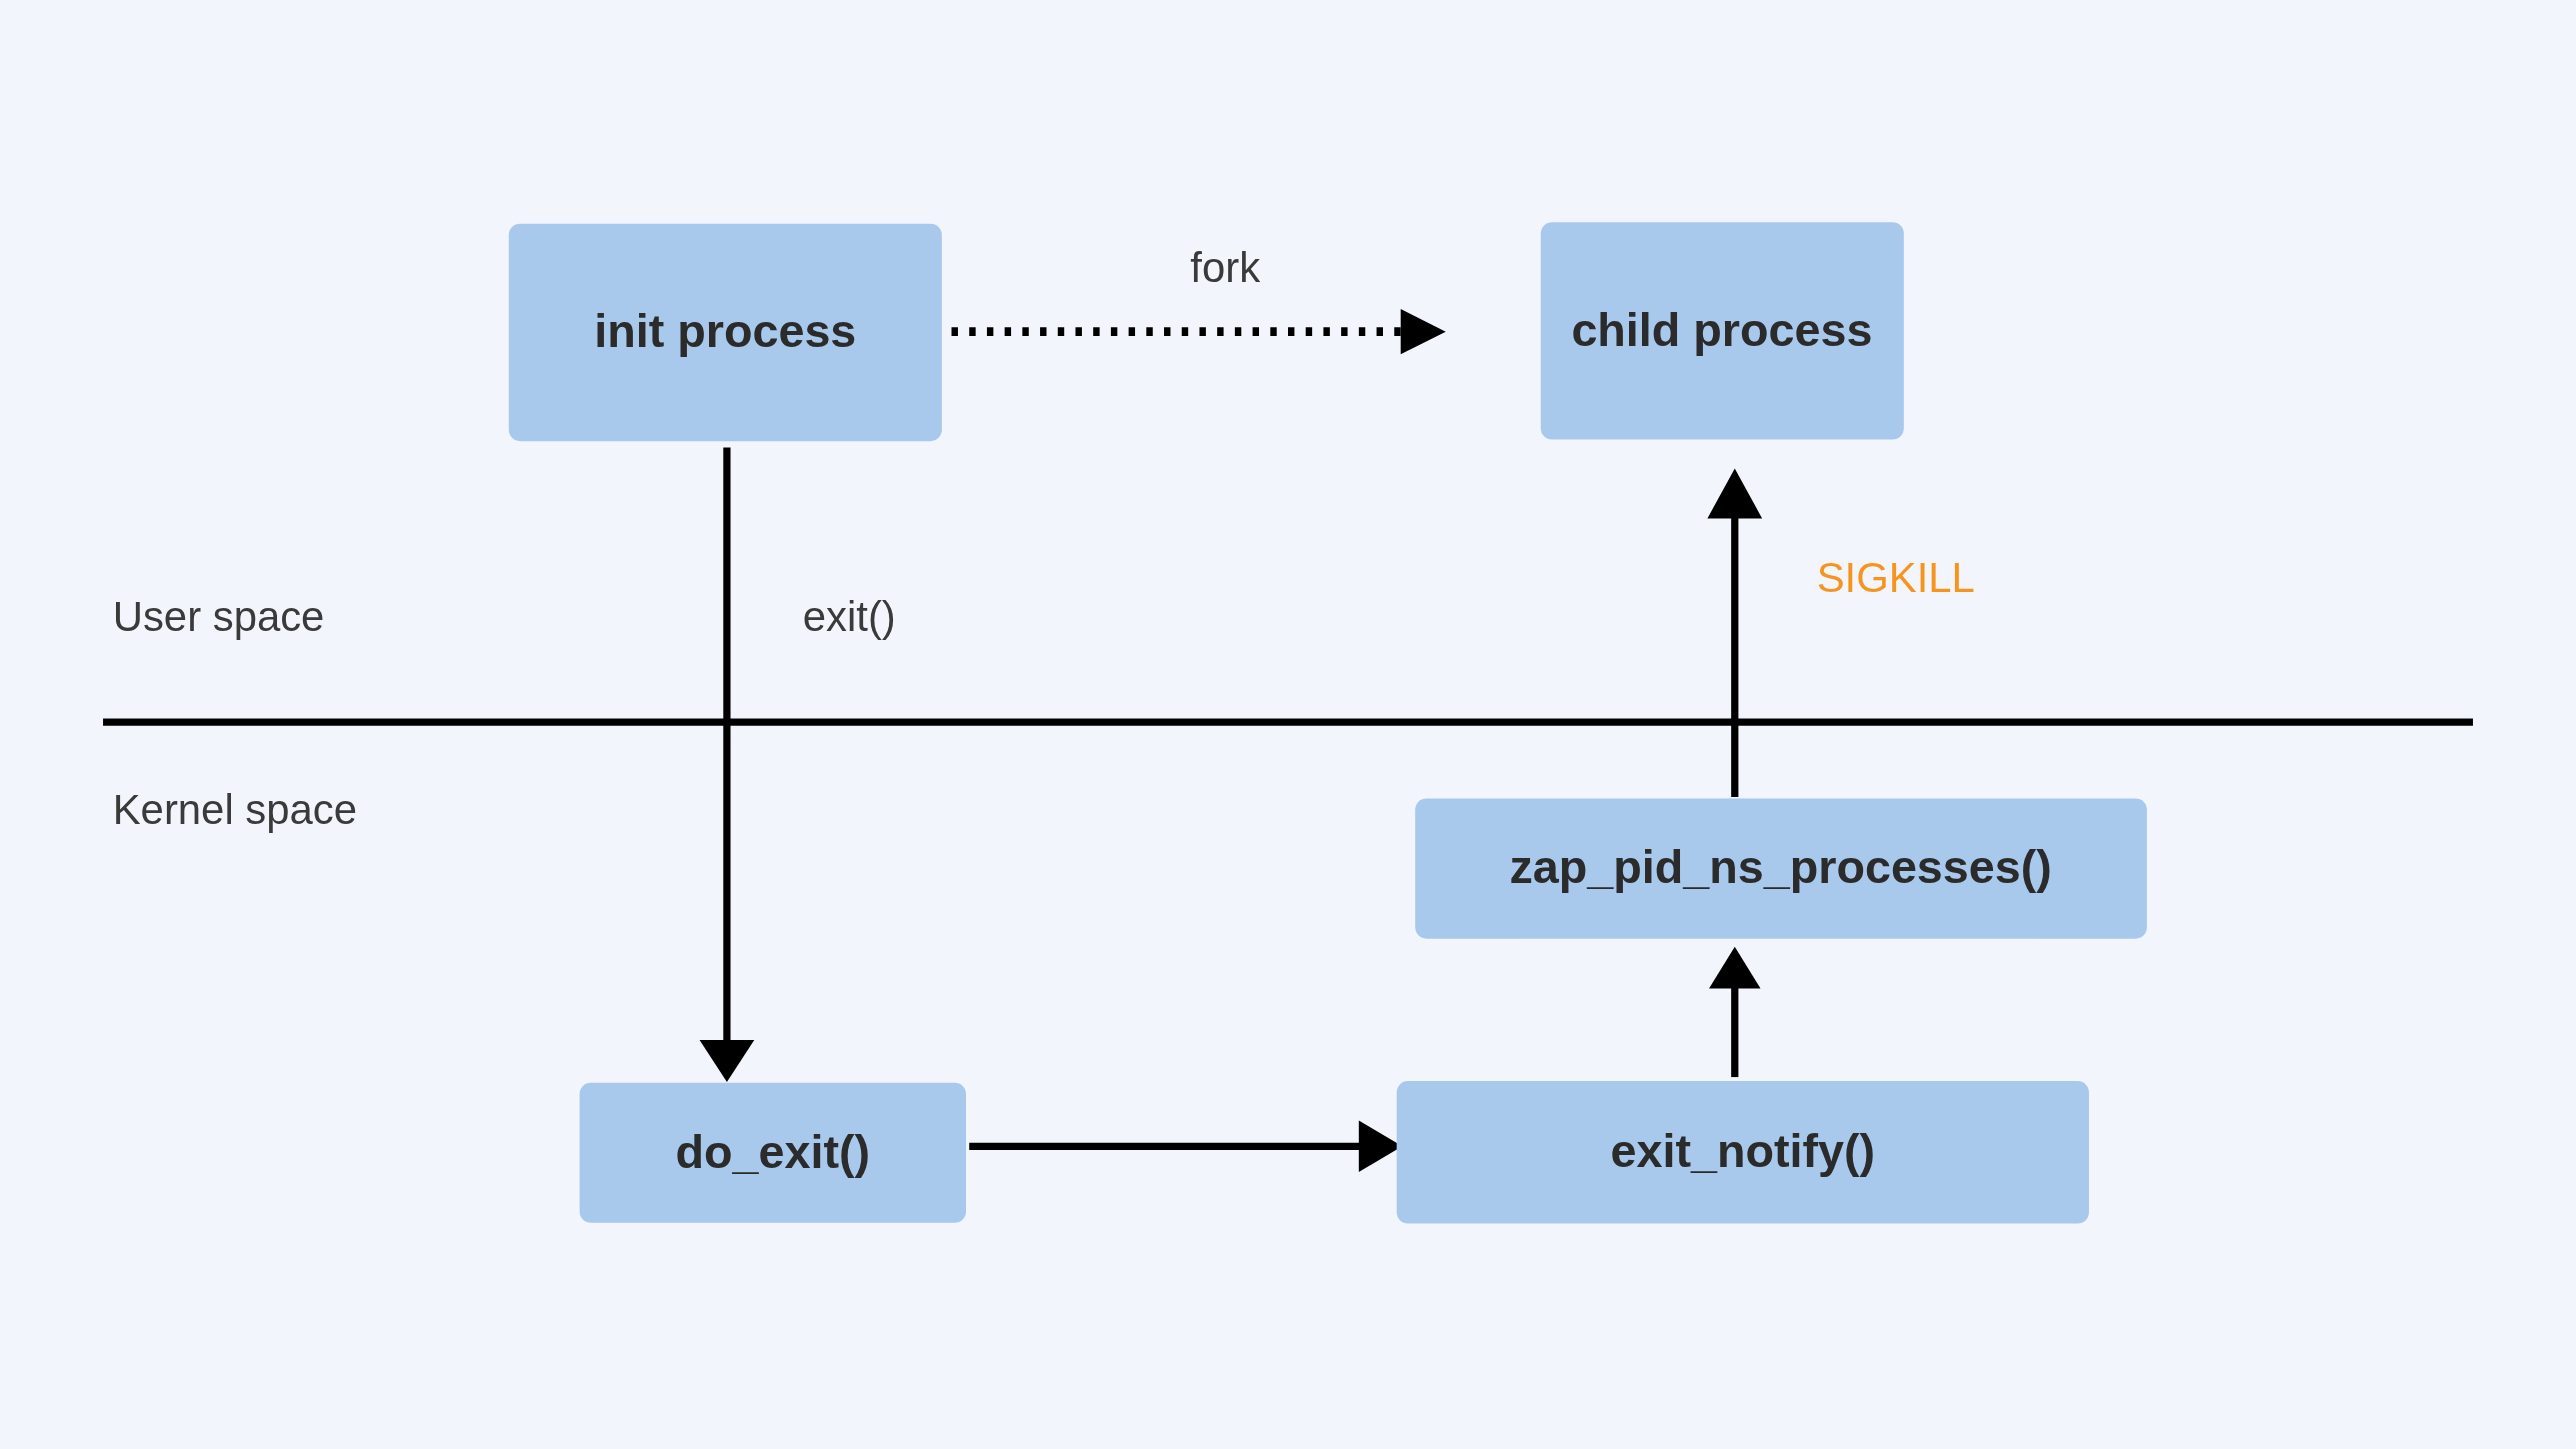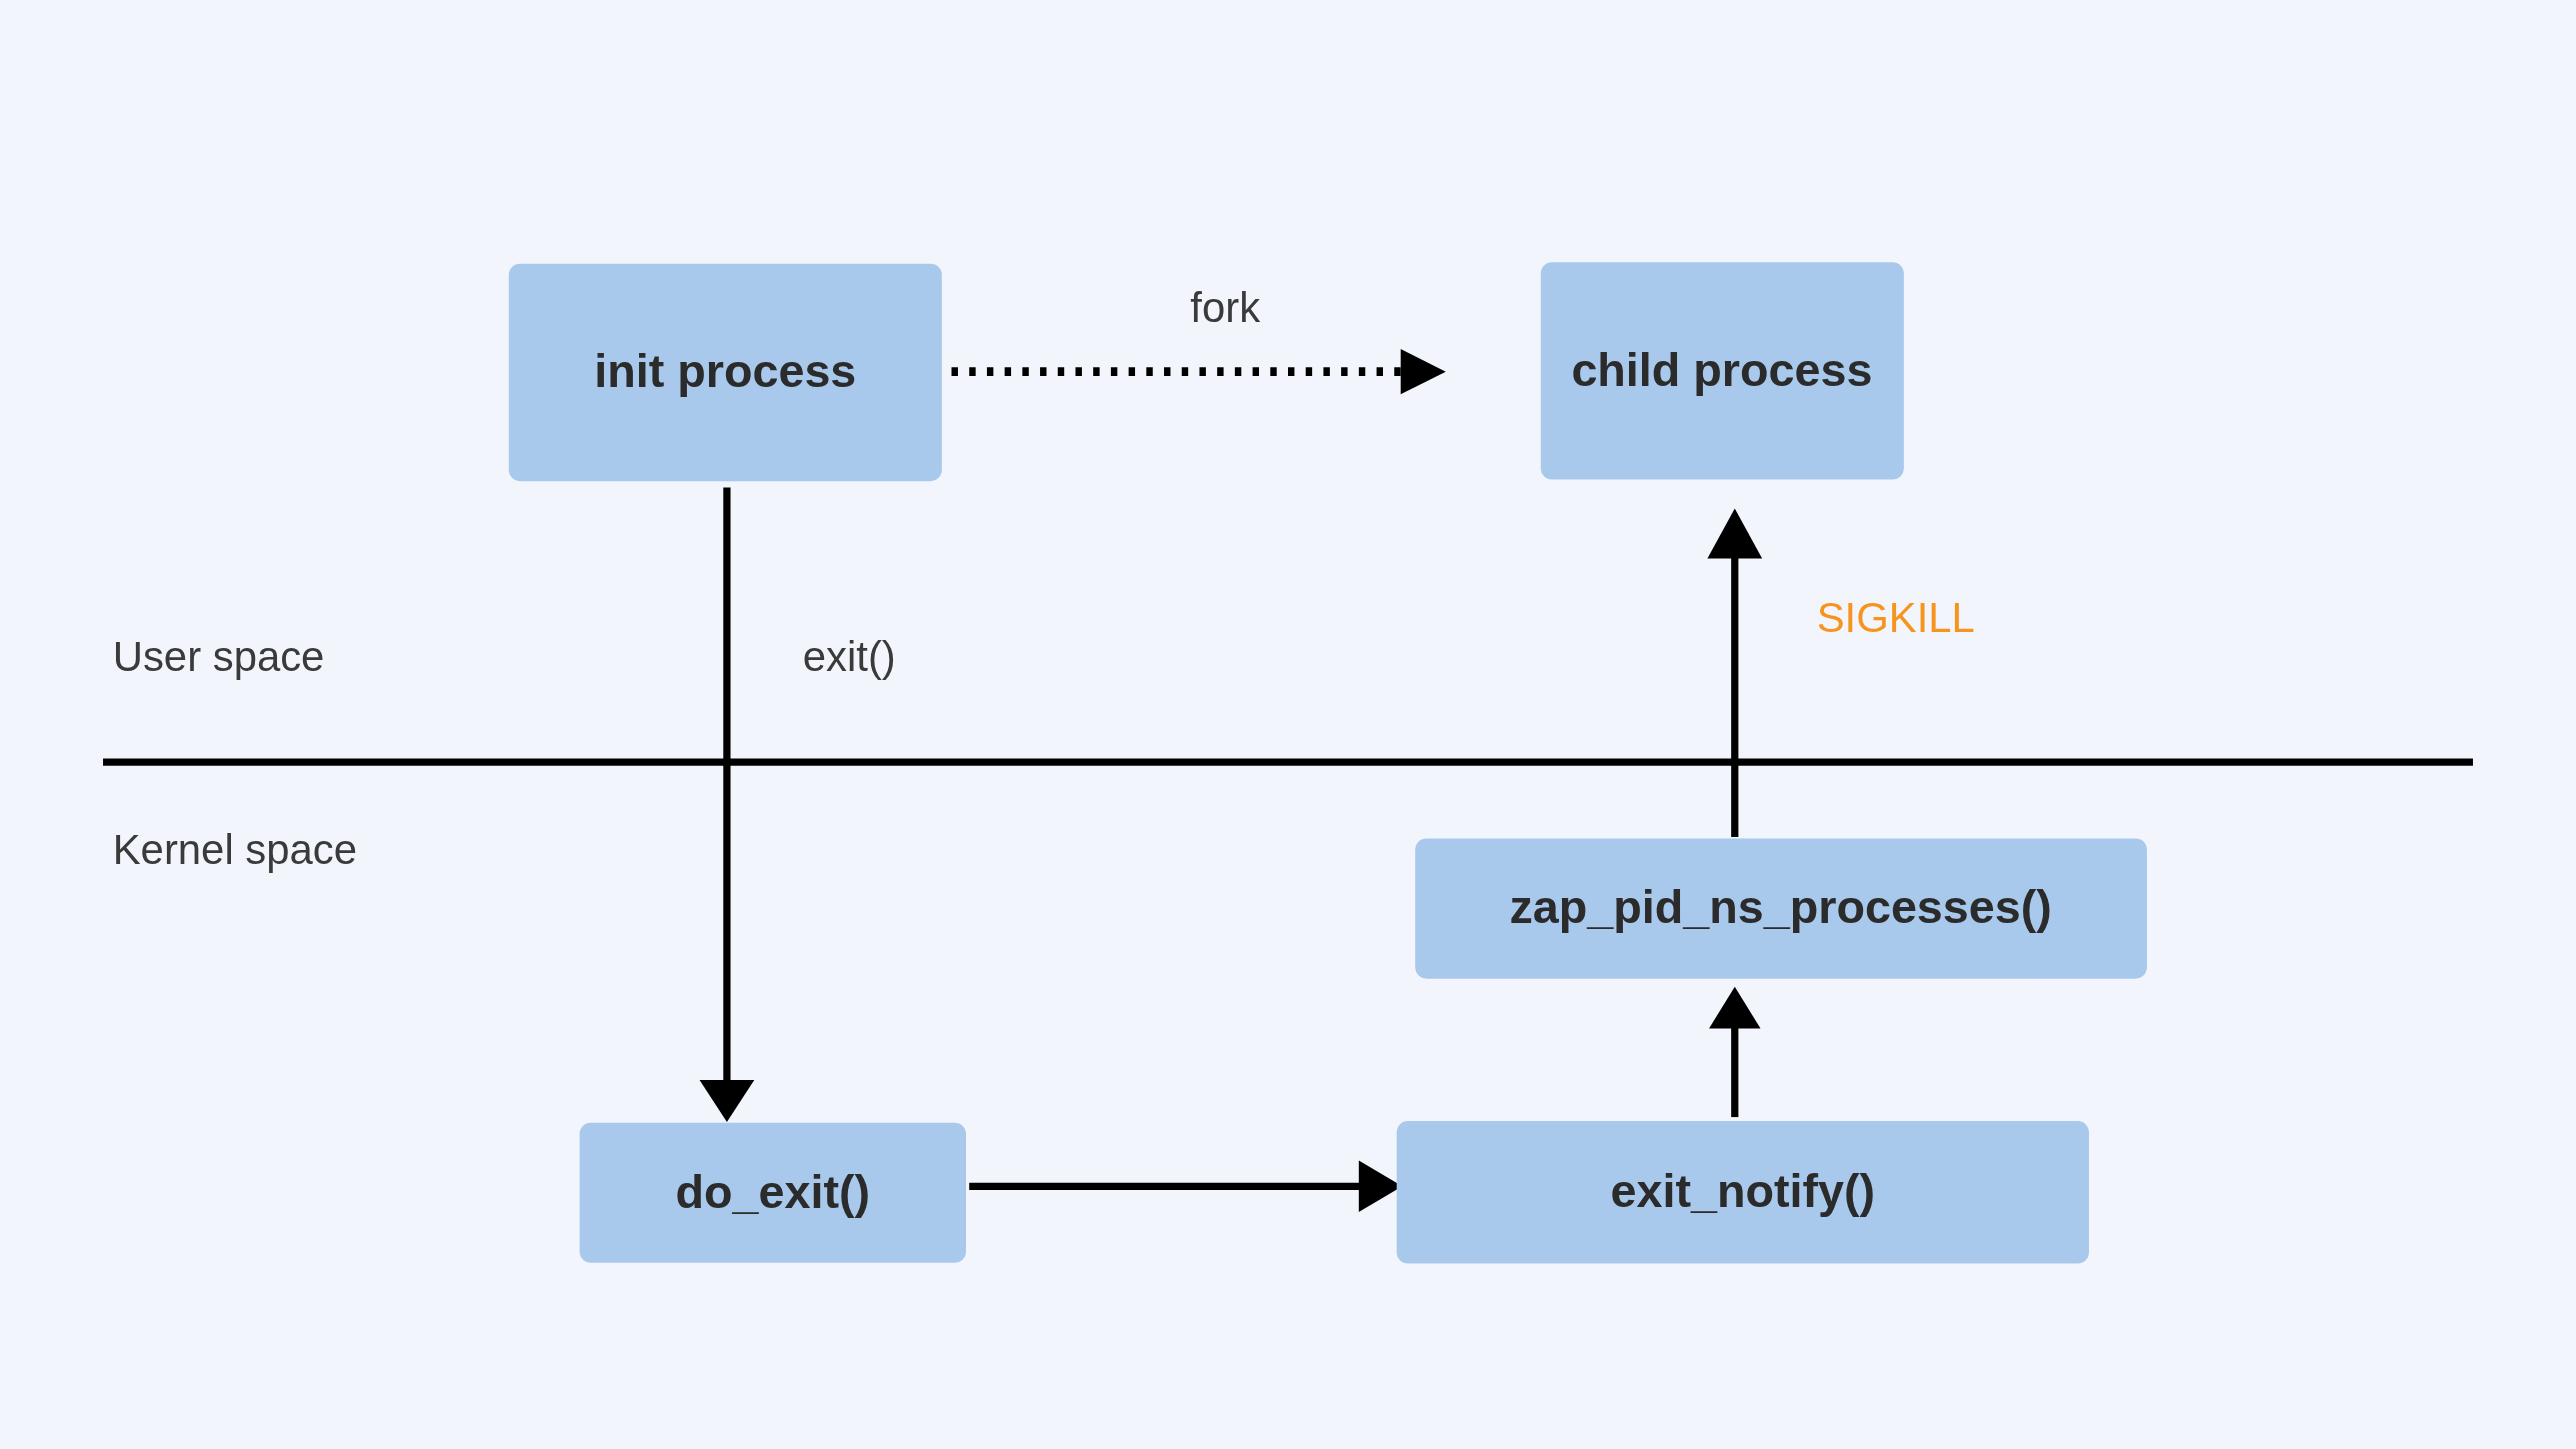--- a/index.html
+++ b/index.html
@@ -10,21 +10,20 @@
     width: 2576px;
     height: 1449px;
     background: #f2f6fc;
     font-family: "Liberation Sans", sans-serif;
     overflow: hidden;
   }
   #diagram-root {
     position: relative;
     width: 2576px;
     height: 1070px;
-    margin-top: 40px;
   }
   svg#diagram-svg {
     position: absolute;
     top: 0;
     left: 0;
     width: 2576px;
     height: 1449px;
     display: block;
   }
   .node-rect {

